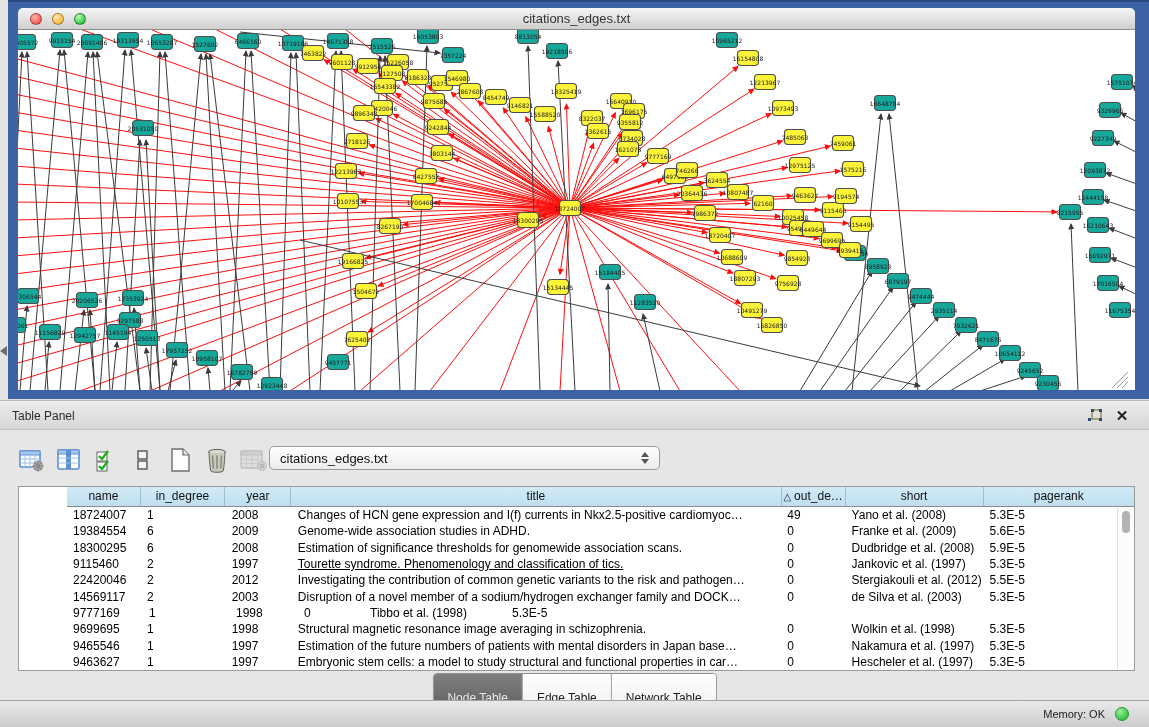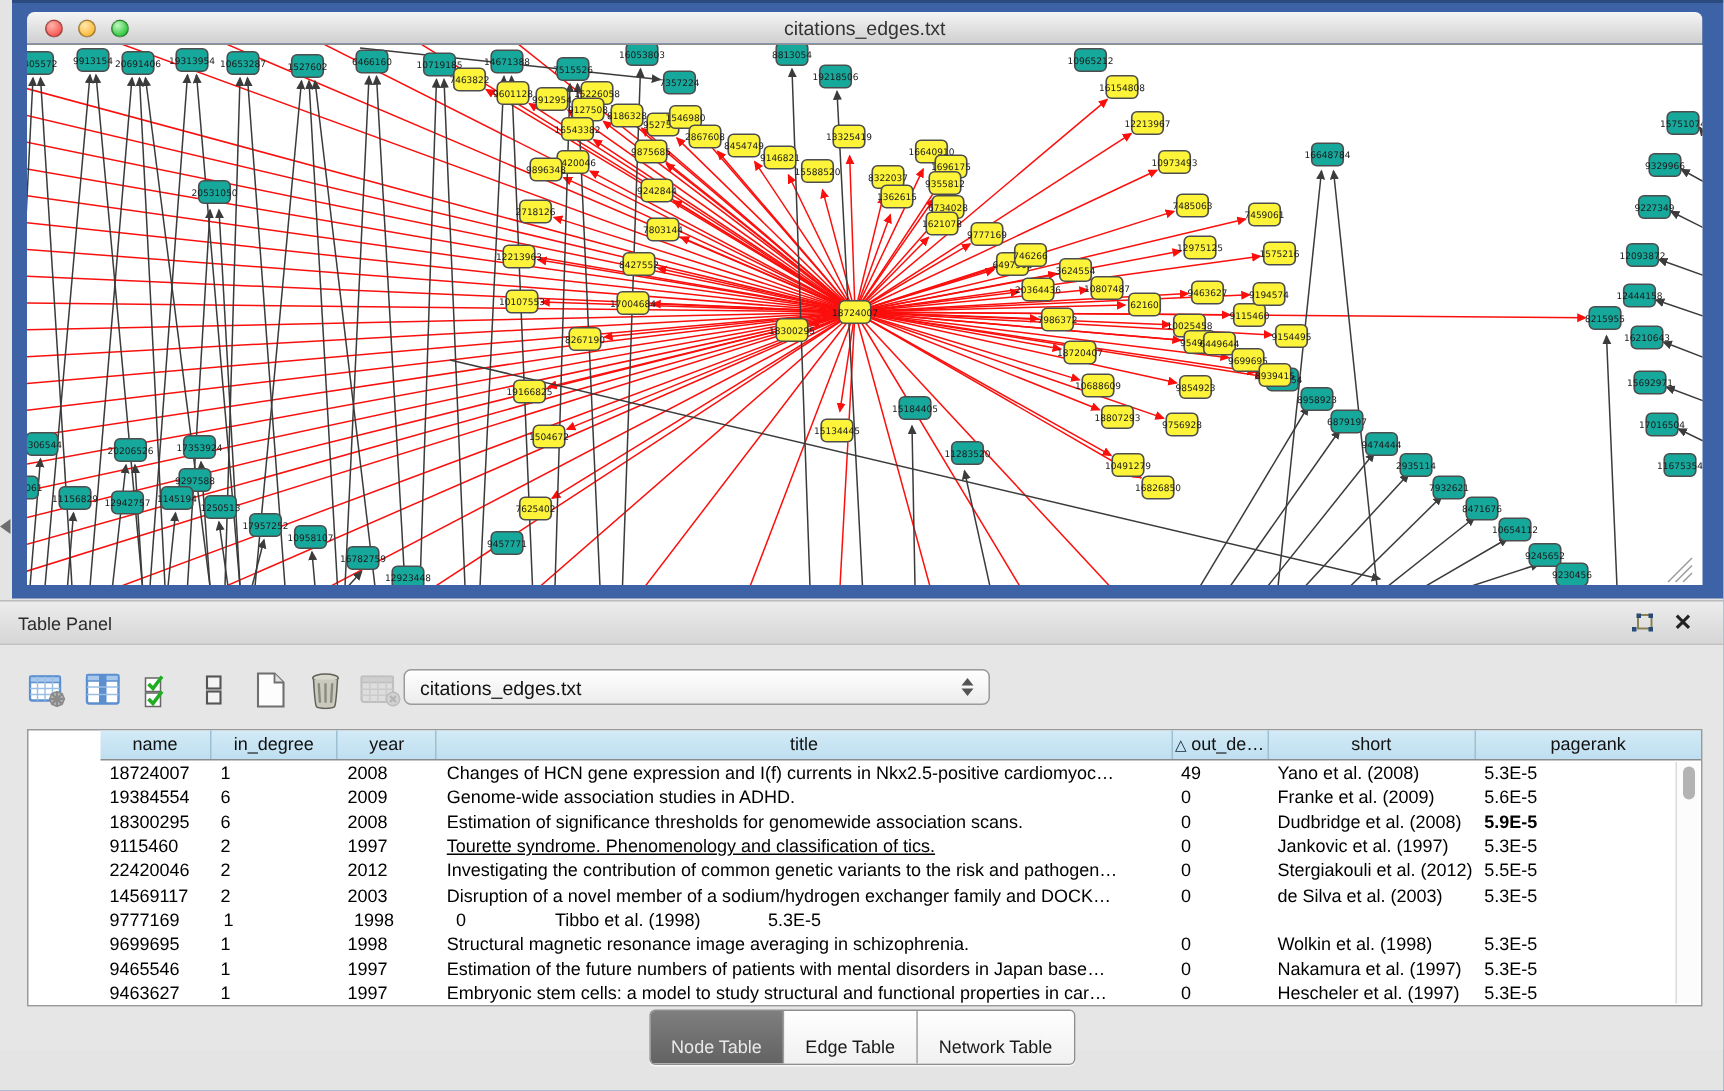--- a/index.html
+++ b/index.html
@@ -880,21 +880,21 @@
             <div class="td" style="width: 142px;">Franke et al. (2009)</div>
             <div class="td" style="width: 155px;">5.6E-5</div>
           </div>
           <div class="tr">
             <div class="td" style="width: 76px;">18300295</div>
             <div class="td" style="width: 87px;">6</div>
             <div class="td" style="width: 68px;">2008</div>
             <div class="td" style="width: 505px;">Estimation of significance thresholds for genomewide association scans.</div>
             <div class="td" style="width: 66px;">0</div>
             <div class="td" style="width: 142px;">Dudbridge et al. (2008)</div>
-            <div class="td" style="width: 155px; font-weight: bold;">5.9E-5</div>
+            <div class="td" style="width: 155px;">5.9E-5</div>
           </div>
           <div class="tr">
             <div class="td" style="width: 76px;">9115460</div>
             <div class="td" style="width: 87px;">2</div>
             <div class="td" style="width: 68px;">1997</div>
             <div class="td" style="width: 505px; text-decoration: underline;">Tourette syndrome. Phenomenology and classification of tics.</div>
             <div class="td" style="width: 66px;">0</div>
             <div class="td" style="width: 142px;">Jankovic et al. (1997)</div>
             <div class="td" style="width: 155px;">5.3E-5</div>
           </div>
@@ -957,13 +957,17 @@
       </div>
     </div>
 
     <div class="tabs" id="tabs">
         <div class="tab active">Node Table</div>
         <div class="tab">Edge Table</div>
         <div class="tab">Network Table</div>
       </div>
   </div>
 
+  <div class="statusbar">
+    <span class="mem-label">Memory: OK</span>
+    <span class="mem-dot"></span>
+  </div>
 </div>
 
 </body></html>

